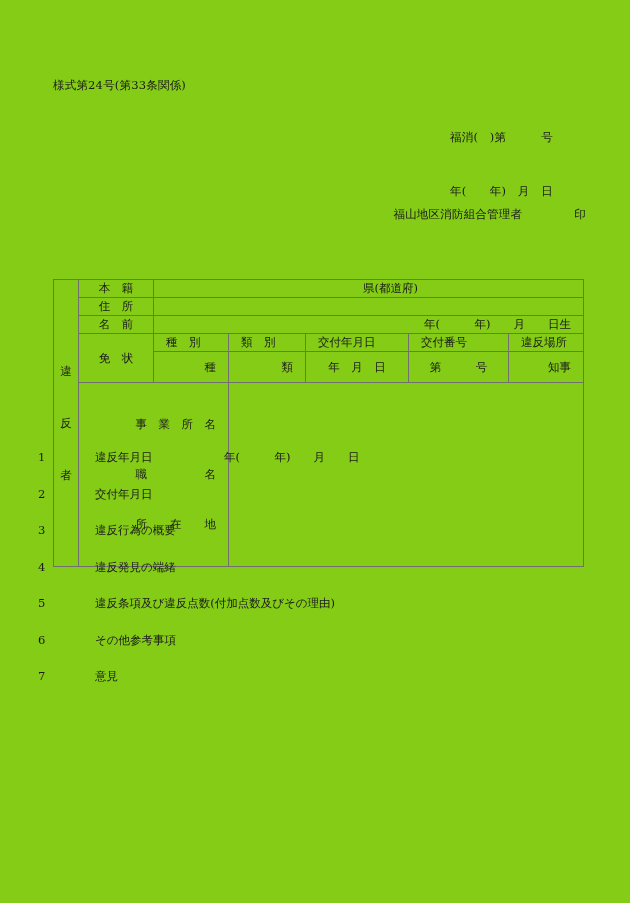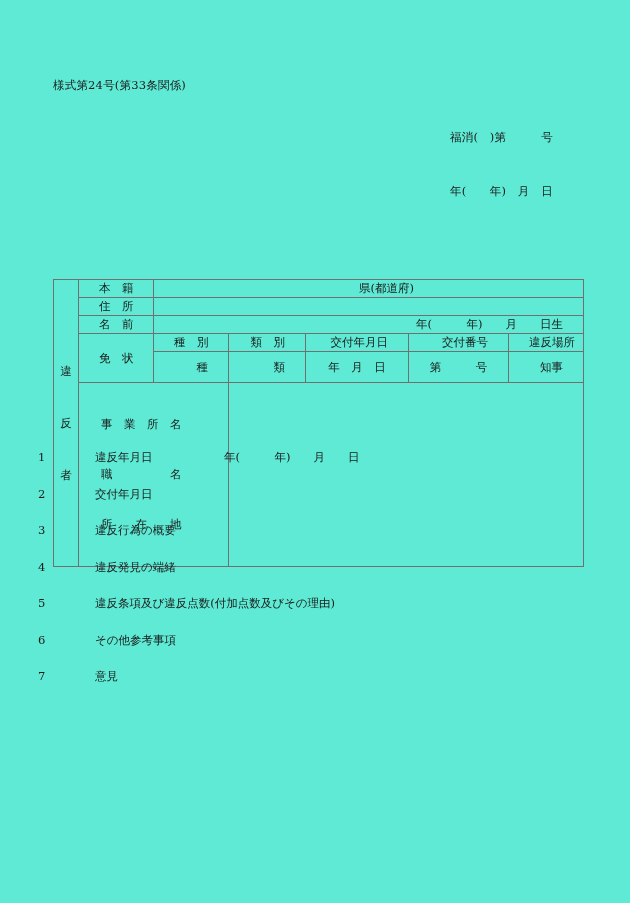--- a/index.html
+++ b/index.html
@@ -9,21 +9,21 @@
     background: #ffffff;
   }
   body {
     font-family: "DejaVu Serif", "Liberation Serif", serif;
     color: #1a1a1a;
   }
   #page {
     position: relative;
     width: 630px;
     height: 903px;
-    background: #5eead4;
+    background: #84cc16;
     overflow: hidden;
   }
 
   
   .abs { position: absolute; }
   .t   { font-size: 11.5px; line-height: 1.35; white-space: pre; letter-spacing: .2px; }
 
   
   #form-code {
     left: 53px; top: 78px;
@@ -57,42 +57,42 @@
     left: 53px;
     top: 279px;
     width: 530px;
     border-collapse: collapse;
     table-layout: fixed;
   }
   #violator-table td {
     border: 1px solid #707070;
     font-size: 11.5px;
     height: 17px;
-    padding: 0 20px;
+    padding: 0 12px;
     vertical-align: middle;
     white-space: pre;
   }
   
   .vcell {
     width: 25px;
     text-align: center;
     padding: 0 !important;
     line-height: 1.05;
   }
   .vcell span { display: block; font-size: 11.5px; }
   .vcell span + span { margin-top: 16px; }
 
   .lbl        { text-align: center; }
-  .lbl-wide   { text-align: right; }
+  .lbl-wide   { text-align: left; }
   .cell-center{ text-align: center; }
   .cell-right { text-align: right; }
   .cell-blank { }
 
   .estab-label { line-height: 1.45; text-align: left; padding-left: 22px !important; }
-  .estab-label span { display: block; }
+  .estab-label span { display: block; text-align: right; }
 
   
   #items { left: 38px; top: 450px; width: 560px; }
   .item-row {
     position: relative;
     height: 36.5px;
   }
   .item-no   { position: absolute; left: 0;    top: 0; font-size: 11.5px; }
   .item-text { position: absolute; left: 21px; top: 0; font-size: 11.5px; white-space: pre; margin-left: 36px; }
   .item-date { position: absolute; left: 186px;top: 0; font-size: 11.5px; white-space: pre; }
@@ -103,20 +103,23 @@
 <div id="page">
 
   <div class="abs t" id="form-code">様式第24号(第33条関係)</div>
 
   <div class="abs t" id="doc-number-block">
     <span class="line">福消(　)第　　　号</span>
     <span class="line">年(　　年)　月　日</span>
   </div>
 
 
+  <div class="abs t" id="issuer">
+    <span>福山地区消防組合管理者</span><span class="seal">印</span>
+  </div>
 
 
   <table id="violator-table">
     <colgroup>
       <col style="width:25px">
       <col style="width:75px">
       <col style="width:75px">
       <col style="width:77px">
       <col style="width:103px">
       <col style="width:100px">

